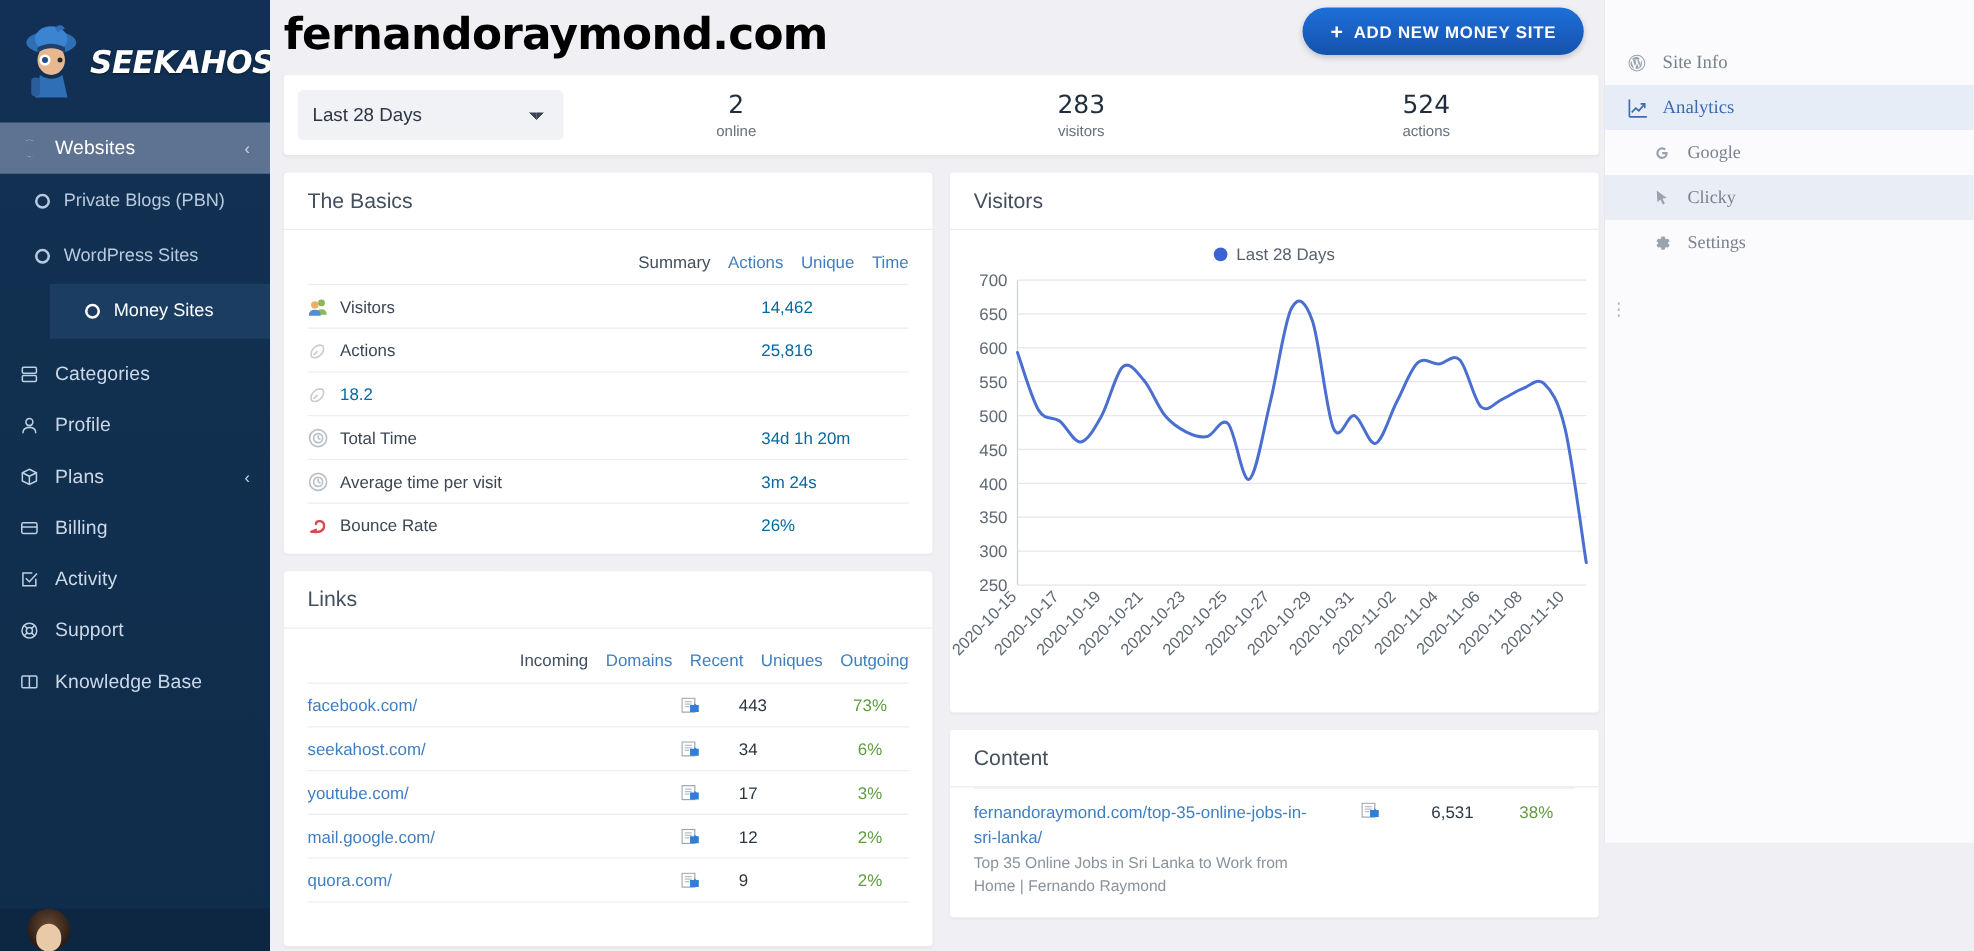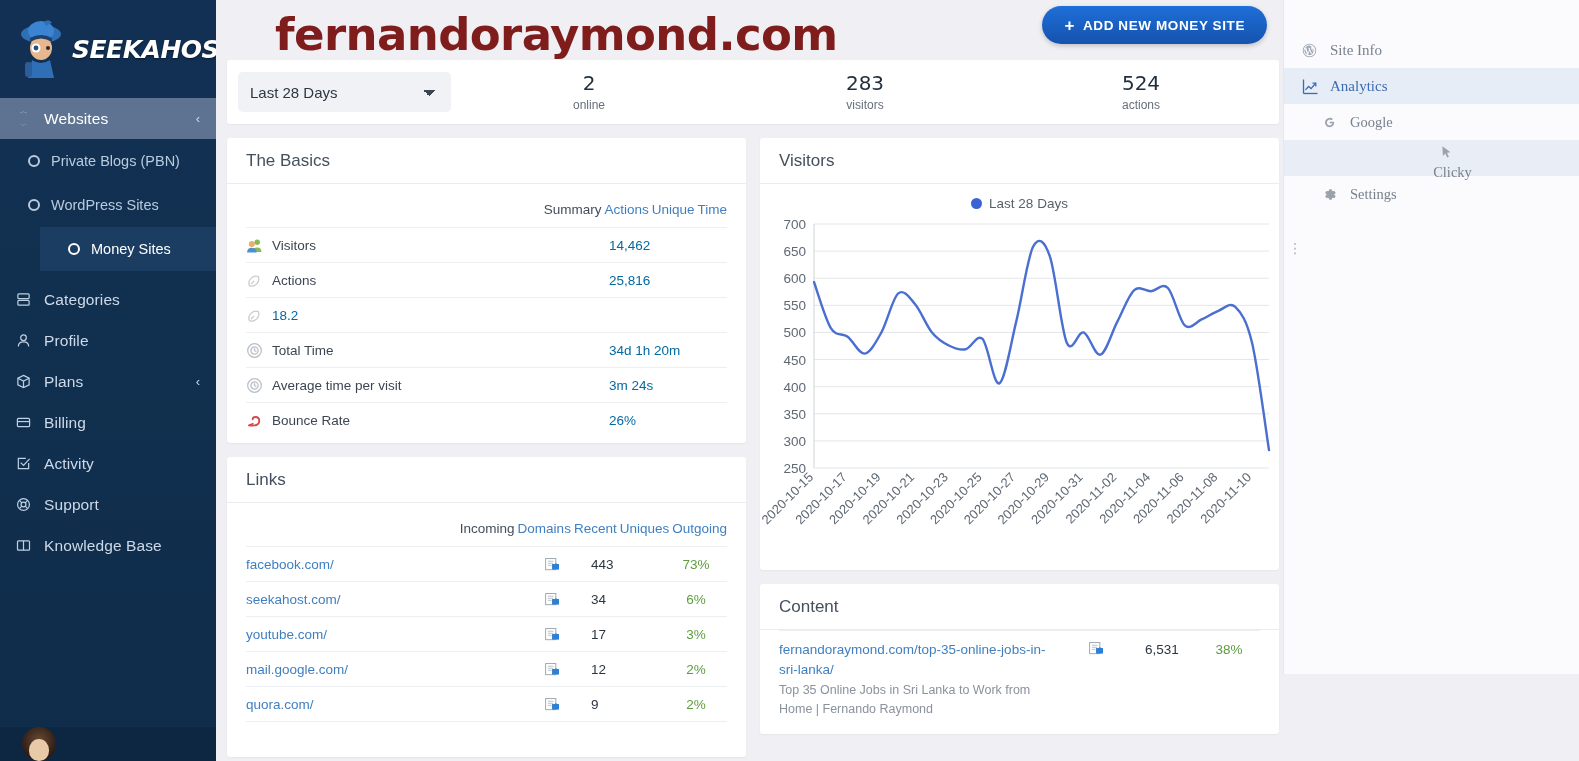--- a/index.html
+++ b/index.html
@@ -71,22 +71,22 @@
     color: #9fb4cc; font-size: 13px; margin-left: 10px; white-space: nowrap;
   }
 
   
   .main {
     flex: 1 1 auto; height: 761px; position: relative;
     background: #f0f0f4; overflow: hidden;
   }
   .page-title {
     font-family: "DejaVu Sans", sans-serif;
-    font-size: 45px; font-weight: bold; color: #7f1d1d;
-    padding: 8px 0 0 11px; letter-spacing: -.6px; margin-left: 48px;
+    font-size: 35px; font-weight: bold; color: #000000;
+    padding: 8px 0 0 11px; letter-spacing: -.6px;
   }
   .add-btn {
     position: absolute; right: 16px; top: 6px;
     height: 38px; padding: 0 22px;
     background: linear-gradient(180deg, #1e6fd9 0%, #1552ad 100%);
     color: #fff; border: none; border-radius: 19px;
     font-size: 13.5px; font-weight: bold; letter-spacing: .6px;
     display: flex; align-items: center; gap: 8px; cursor: pointer;
     box-shadow: 0 2px 5px rgba(0,0,0,.2);
     font-family: "Liberation Sans", sans-serif;
@@ -137,21 +137,21 @@
   .panel-head {
     height: 46px; display: flex; align-items: center;
     padding: 0 19px; border-bottom: 1px solid #ececf0;
     font-size: 17px; color: #44505e;
   }
   .panel-body { padding: 0 19px 6px 19px; }
 
   
   .thead {
     display: flex; justify-content: flex-end; align-items: center;
-    height: 43px; gap: 3px; padding-top: 8px;
+    height: 43px; gap: 14px; padding-top: 8px;
   }
   .th { font-size: 13.5px; color: #3f7fc1; cursor: pointer; }
   .th.active { color: #424e5c; cursor: default; }
 
   .trow {
     display: flex; align-items: center;
     border-top: 1px solid #eceef1; min-height: 35px;
   }
   .trow:first-of-type { border-top: 1px solid #eceef1; }
   .tc-icon { width: 26px; flex: 0 0 26px; display: flex; align-items: center; }
@@ -206,21 +206,21 @@
     height: 36px; padding-left: 18px; font-size: 15px;
     color: #78818d; cursor: pointer;
   }
   .rp-item .rp-ico {
     width: 24px; flex: 0 0 24px; display: flex; align-items: center; color: #9aa2ad;
   }
   .rp-item .rp-lbl { margin-left: 4px; }
   .rp-item.active { background: #e7edf6; color: #3d6bb3; font-weight: normal; }
   .rp-item.active .rp-ico { color: #3d6bb3; }
   .rp-item.sub { padding-left: 38px; font-size: 14.5px; }
-  .rp-item.sub.highlight { background: #e9eef6; flex-direction: column; }
+  .rp-item.sub.highlight { background: #e9eef6; }
   .rp-dots {
     position: absolute; left: 4px; top: 244px;
     color: #aab2bd; font-size: 14px; line-height: .7; letter-spacing: 0;
   }
 </style>
 </head>
 <body>
 
 <div class="app">
 

